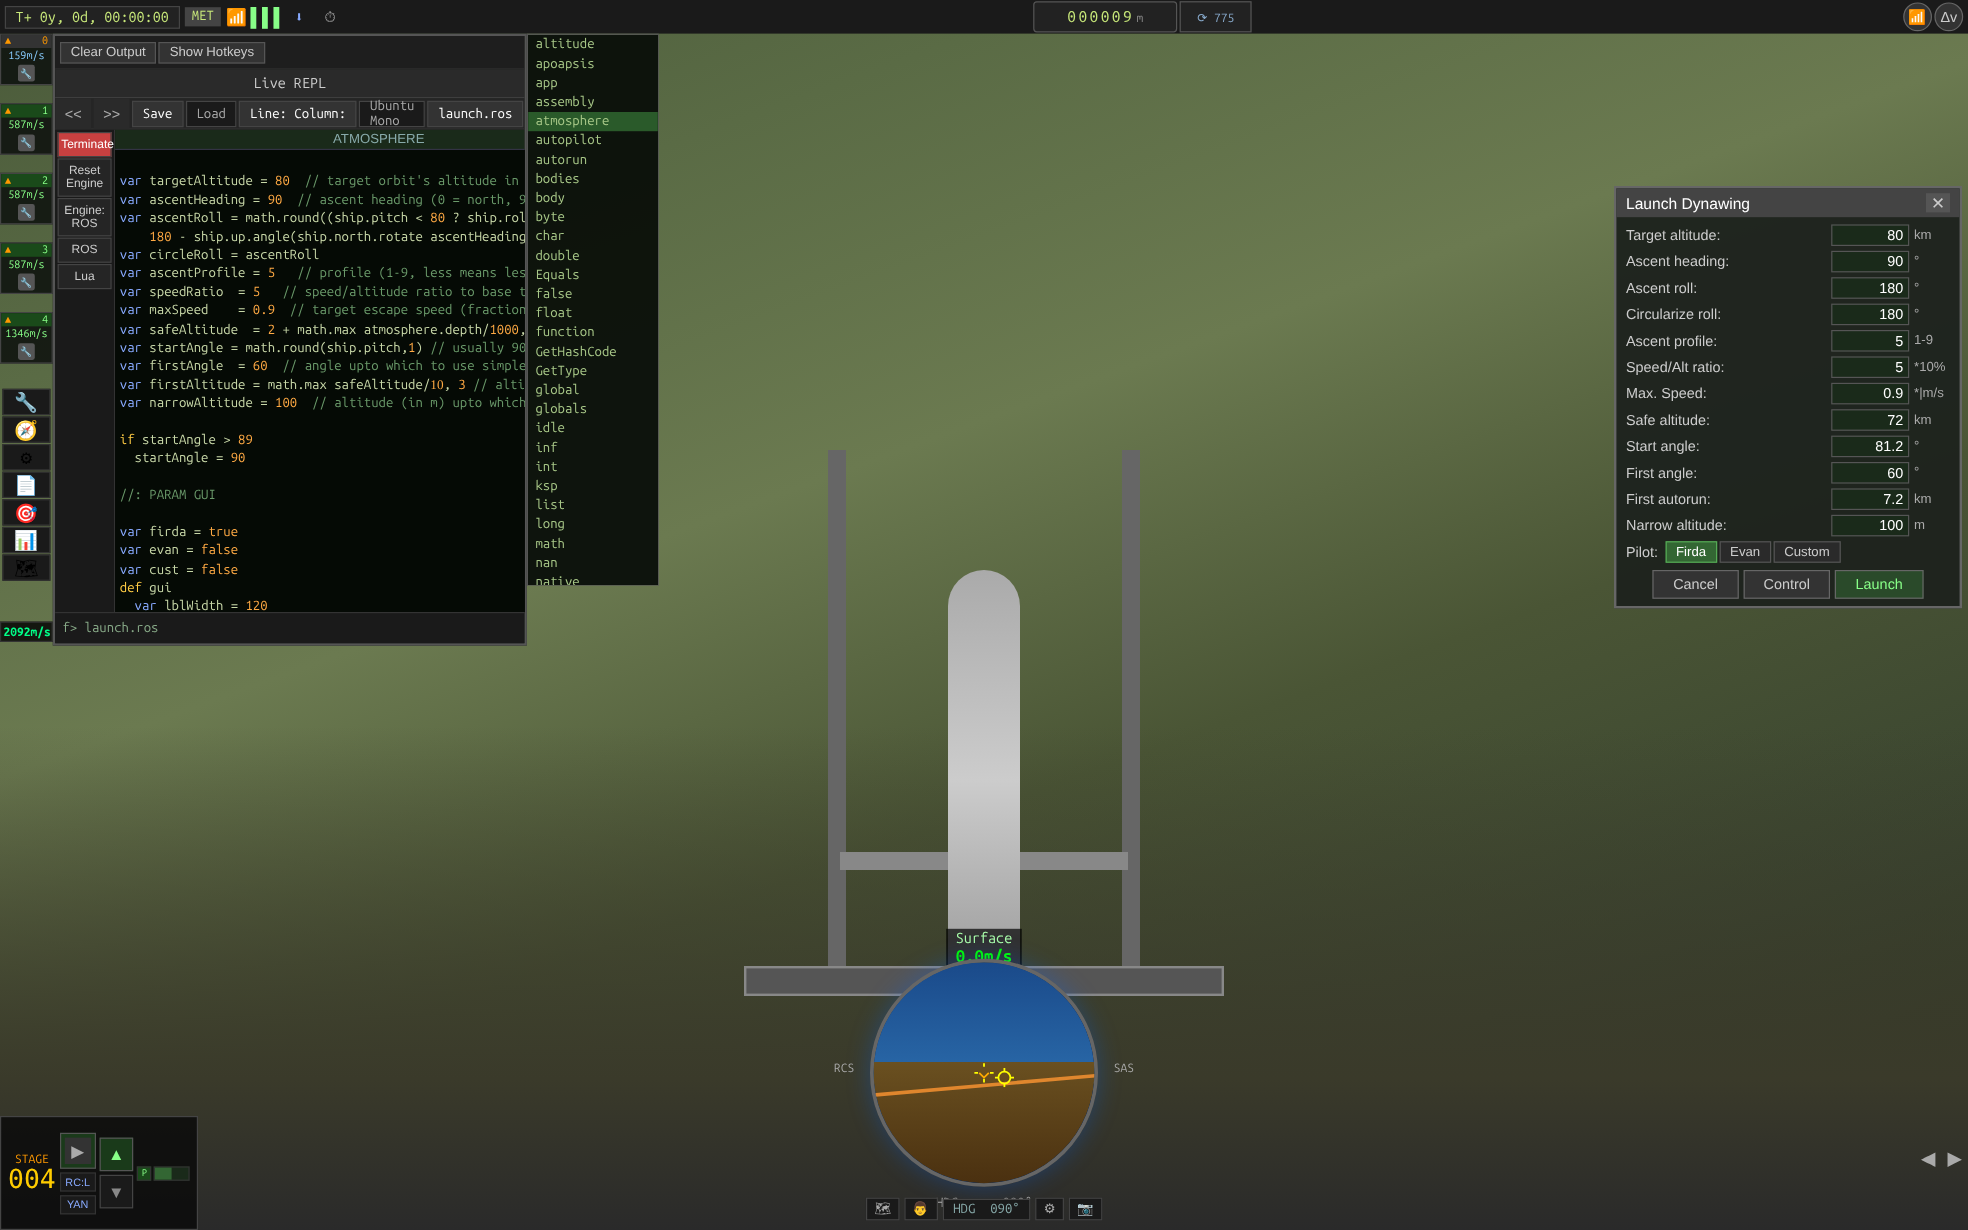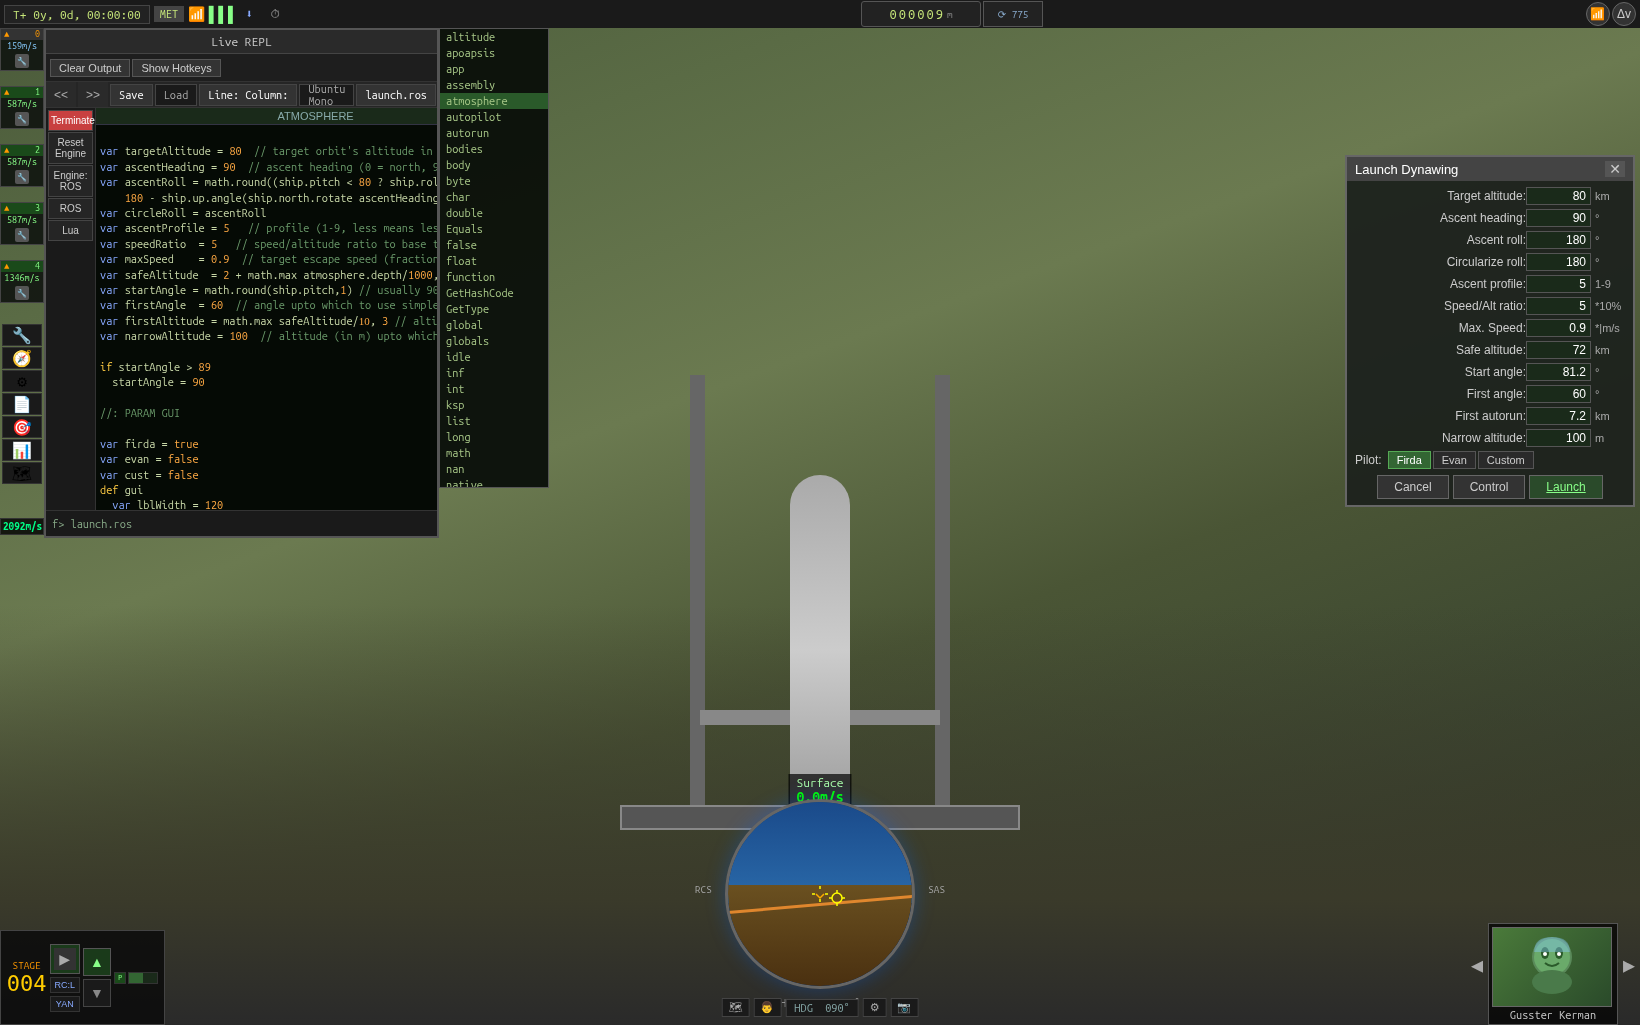--- a/index.html
+++ b/index.html
@@ -399,21 +399,20 @@
     .dialog-row {
       display: flex;
       align-items: center;
       margin-bottom: 4px;
       font-size: 12px;
     }
 
     .dialog-label {
       color: #cccccc;
       flex: 1;
-      text-align: right;
     }
 
     .dialog-input {
       width: 65px;
       background: #1a2a1a;
       color: #ffffff;
       border: 1px solid #555;
       font-size: 12px;
       padding: 1px 4px;
       text-align: right;
@@ -464,21 +463,21 @@
 
     .dlg-btn {
       background: #333;
       color: #cccccc;
       border: 1px solid #666;
       font-size: 12px;
       padding: 4px 16px;
       cursor: pointer;
       font-family: sans-serif;
     }
-    .dlg-btn.launch { background: #2a4a2a; color: #88ff88; text-decoration: underline; }
+    .dlg-btn.launch { background: #2a4a2a; color: #88ff88; }
 
     
     #top-right-icons {
       position: absolute;
       top: 0;
       right: 0;
       height: 28px;
       display: flex;
       align-items: center;
       gap: 2px;
@@ -664,26 +663,26 @@
     <div style="height:22px;background:#1a1a1a;border:1px solid #333;margin:1px 2px;display:flex;align-items:center;justify-content:center;cursor:pointer;">📊</div>
     <div style="height:22px;background:#1a1a1a;border:1px solid #333;margin:1px 2px;display:flex;align-items:center;justify-content:center;cursor:pointer;">🗺</div>
   </div>
 
   <div style="position:absolute;top:490px;left:0;width:44px;background:rgba(0,0,0,0.8);border:1px solid #333;padding:2px;text-align:center;font-weight:bold;">
     <div style="color:#00ff88;font-size:10px;">2092m/s</div>
   </div>
 </div>
 
 <div id="terminal-window">
-  <div id="terminal-titlebar">
-    <span>Live REPL</span>
-  </div>
   <div id="terminal-toolbar">
     <button class="term-btn">Clear Output</button>
     <button class="term-btn">Show Hotkeys</button>
+  </div>
+  <div id="terminal-titlebar">
+    <span>Live REPL</span>
   </div>
   <div id="terminal-nav">
     <button class="nav-arrow">&lt;&lt;</button>
     <div id="terminal-tabs">
       <button class="nav-arrow">&gt;&gt;</button>
       <div class="term-tab active">Save</div>
       <div class="term-tab">Load</div>
       <div class="term-tab active">
         <span>Line:</span>&nbsp;
         <span>Column:</span>
@@ -939,37 +938,20 @@
       <div style="width:12px;height:12px;background:#1a4a1a;border:1px solid #333;font-size:8px;color:#88ff88;display:flex;align-items:center;justify-content:center;">P</div>
       <div style="width:30px;height:12px;background:#1a2a1a;border:1px solid #333;position:relative;cursor:pointer;">
         <div style="width:50%;height:100%;background:#336633;"></div>
       </div>
     </div>
   </div>
 </div>
 
 <div id="characters-panel">
   <span class="char-nav">◀</span>
-  <div class="character-card">
-    <div class="character-portrait">
-      <svg viewBox="0 0 80 80" width="80" height="80">
-        <circle cx="40" cy="30" r="20" fill="#5a8a5a"></circle>
-        <circle cx="40" cy="30" r="18" fill="#6aaa6a"></circle>
-        <ellipse cx="33" cy="26" rx="4" ry="6" fill="#2a5a2a"></ellipse>
-        <ellipse cx="47" cy="26" rx="4" ry="6" fill="#2a5a2a"></ellipse>
-        <circle cx="33" cy="27" r="2" fill="white"></circle>
-        <circle cx="47" cy="27" r="2" fill="white"></circle>
-        <path d="M33,36 Q40,42 47,36" fill="none" stroke="#2a5a2a" stroke-width="2"></path>
-        <ellipse cx="40" cy="55" rx="20" ry="12" fill="#4a7a4a"></ellipse>
-
-        <path d="M22,25 Q22,10 40,10 Q58,10 58,25" fill="#88ccff" opacity="0.4"></path>
-      </svg>
-    </div>
-    <div class="character-name">Gusster Kerman</div>
-  </div>
   <span class="char-nav">▶</span>
 </div>
 
 <div style="position:absolute;bottom:8px;left:50%;transform:translateX(-50%);display:flex;align-items:center;gap:4px;z-index:51;">
   <button style="background:#1a1a1a;border:1px solid #444;color:#aaa;padding:2px 6px;font-size:11px;cursor:pointer;">🗺</button>
   <button style="background:#1a1a1a;border:1px solid #444;color:#aaa;padding:2px 6px;font-size:11px;cursor:pointer;">👨</button>
   <div style="background:#1a1a1a;border:1px solid #444;color:#88aaaa;padding:2px 8px;font-size:11px;">
     <span>HDG</span>&nbsp;
     <span>090°</span>
   </div>

